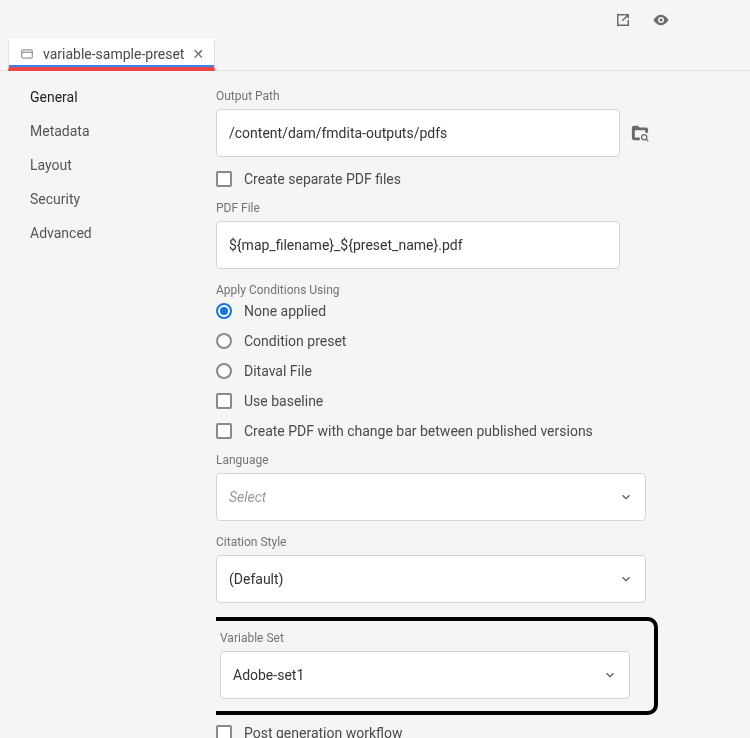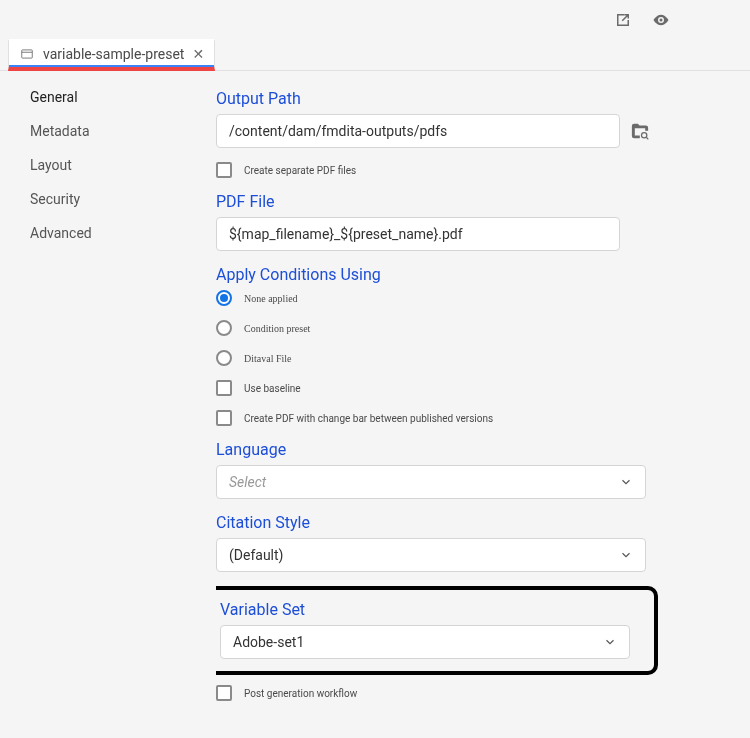--- a/index.html
+++ b/index.html
@@ -82,29 +82,29 @@
     font-size: 14px;
     cursor: pointer;
   }
   .sidebar-item.active { color: #222; font-weight: 400; }
   .content {
     flex: 1;
     padding: 18px 30px 20px 0;
     overflow-y: auto;
   }
   .field-label {
-    font-size: 16px;
-    color: #1d4ed8;
+    font-size: 12px;
+    color: #737373;
     margin-bottom: 6px;
   }
   .field-group { margin-bottom: 14px; }
   .input-row { display: flex; align-items: center; gap: 10px; }
   .text-input, .select-box {
     width: 404px;
-    height: 34px;
+    height: 48px;
     border: 1px solid #d5d5d5;
     border-radius: 4px;
     background: #ffffff;
     padding: 0 12px;
     font-size: 14px;
     color: #333;
     display: flex;
     align-items: center;
     justify-content: space-between;
   }
@@ -114,21 +114,21 @@
   .chev svg { width: 14px; height: 14px; stroke: #555; stroke-width: 2; fill: none; }
   .browse-icon { width: 20px; height: 20px; display: inline-flex; align-items:center; justify-content:center; cursor:pointer; }
   .browse-icon svg { width: 20px; height: 20px; fill: none; stroke: #6b6b6b; stroke-width:1.5; }
 
   .check-row, .radio-row {
     display: flex;
     align-items: center;
     gap: 12px;
     margin-bottom: 14px;
   }
-  .radio-group .radio-row { margin-bottom: 14px; font-family: Liberation Serif, serif; }
+  .radio-group .radio-row { margin-bottom: 14px; }
   .checkbox {
     width: 16px; height: 16px;
     border: 2px solid #8a8a8a;
     border-radius: 2px;
     background: #fff;
     flex-shrink: 0;
   }
   .radio {
     width: 16px; height: 16px;
     border: 2px solid #8a8a8a;
@@ -137,21 +137,21 @@
     flex-shrink: 0;
     display: flex; align-items: center; justify-content: center;
   }
   .radio.checked { border-color: #1473e6; }
   .radio.checked::after {
     content: "";
     width: 8px; height: 8px;
     background: #1473e6;
     border-radius: 50%;
   }
-  .check-label, .radio-label { font-size: 10px; color: #4a4a4a; }
+  .check-label, .radio-label { font-size: 14px; color: #4a4a4a; }
 
   .highlight-box {
     border: 4px solid #000000;
     border-radius: 10px;
     padding: 10px 10px 12px 10px;
     margin: 2px 0 10px -10px;
     width: 452px;
   }
   .highlight-box .select-box { width: 410px; }
 </style>

